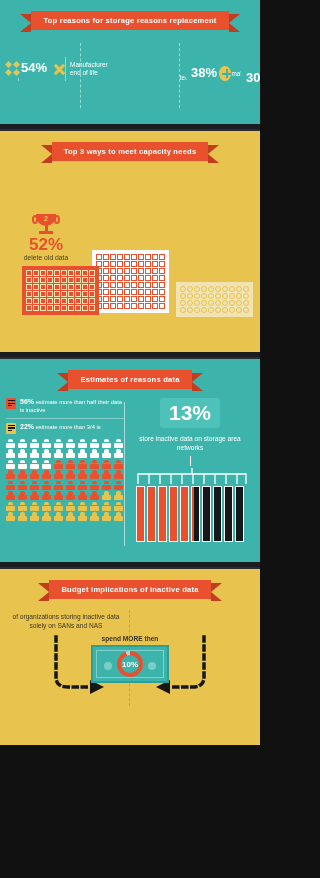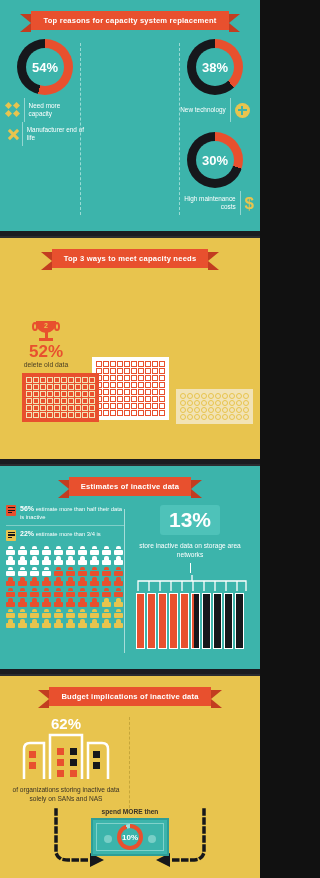--- a/index.html
+++ b/index.html
@@ -80,21 +80,21 @@
   }
   .vdash {
     position: absolute;
     top: 4px; bottom: 10px;
     width: 0;
     border-left: 1px dashed #9adbd4;
   }
   .vdash.l { left: 80px; }
   .vdash.r { right: 80px; }
 
-  .col { width: 78px; display: flex; flex-direction: column; align-items: center; }
+  .col { width: 78px; display: flex; flex-direction: row; align-items: center; }
   .col-mid { width: 96px; display: flex; flex-direction: column; align-items: center; }
 
   .donut {
     position: relative;
     width: 56px; height: 56px;
     border-radius: 50%;
     margin-bottom: 3px;
   }
   .donut .hole {
     position: absolute;
@@ -331,21 +331,21 @@
 </style>
 </head>
 <body>
 
 <div class="page">
 
 
   <div class="section sec-teal">
     <div class="ribbon-wrap">
       <div class="ribbon">
-        <span>Top reasons for capacity system replacement</span>
+        <span>Top reasons for storage reasons replacement</span>
       </div>
     </div>
 
     <div class="s1-body">
       <div class="vdash l"></div>
       <div class="vdash r"></div>
 
       <div class="col">
         <div class="donut" id="donut54" style="background: conic-gradient(rgb(232, 80, 46) 0deg, rgb(232, 80, 46) 194.4deg, rgb(22, 23, 27) 194.4deg, rgb(22, 23, 27) 360deg);">
           <div class="hole">
@@ -615,21 +615,21 @@
           </div>
       </div>
     </div>
   </div>
 
   <div class="sec-divider"></div>
 
   <div class="section sec-teal">
     <div class="ribbon-wrap">
       <div class="ribbon">
-        <span>Estimates of inactive data</span>
+        <span>Estimates of reasons data</span>
       </div>
     </div>
 
     <div class="s3-body">
       <div class="s3-vline"></div>
 
       <div class="s3-left">
         <div class="stat-line">
           <span class="doc-ico" style="background:#e8502e">
               <i></i>
@@ -1013,38 +1013,20 @@
       <div class="ribbon">
         <span>Budget implications of inactive data</span>
       </div>
     </div>
 
     <div class="s4-body">
       <div class="s4-vdash"></div>
       <div class="s4-cols">
 
         <div class="s4-col">
-          <div class="racks62">
-            <svg width="104" height="66" viewBox="0 0 104 66" aria-hidden="true">
-              <path d="M10 64 L10 34 Q10 28 16 28 L30 28 L30 64" stroke="#ffffff" stroke-width="2.5" fill="none"></path>
-              <path d="M36 64 L36 20 L68 20 L68 64" stroke="#ffffff" stroke-width="2.5" fill="none"></path>
-              <path d="M74 64 L74 28 L88 28 Q94 28 94 34 L94 64" stroke="#ffffff" stroke-width="2.5" fill="none"></path>
-              <rect x="15" y="36" width="7" height="7" fill="#e8502e"></rect>
-              <rect x="15" y="47" width="7" height="7" fill="#e8502e"></rect>
-              <rect x="43" y="33" width="7" height="7" fill="#e8502e"></rect>
-              <rect x="43" y="44" width="7" height="7" fill="#e8502e"></rect>
-              <rect x="43" y="55" width="7" height="7" fill="#e8502e"></rect>
-              <rect x="56" y="33" width="7" height="7" fill="#16171b"></rect>
-              <rect x="56" y="44" width="7" height="7" fill="#16171b"></rect>
-              <rect x="56" y="55" width="7" height="7" fill="#e8502e"></rect>
-              <rect x="79" y="36" width="7" height="7" fill="#16171b"></rect>
-              <rect x="79" y="47" width="7" height="7" fill="#16171b"></rect>
-            </svg>
-            <div class="pct">62%</div>
-          </div>
           <div class="s4-cap">of organizations storing inactive data solely on SANs and NAS</div>
         </div>
 
       </div>
 
       <div style="position:relative;height:96px">
         <svg class="arrows-svg" width="248" height="96" viewBox="0 0 248 96" aria-hidden="true">
           <path d="M50 2 L50 42 Q50 52 62 52 L84 52" stroke="#16171b" stroke-width="3.5" fill="none" stroke-dasharray="4,5" stroke-linecap="square"></path>
           <polygon points="84,45 84,59 98,52" fill="#16171b"></polygon>
           <path d="M198 2 L198 42 Q198 52 186 52 L164 52" stroke="#16171b" stroke-width="3.5" fill="none" stroke-dasharray="4,5" stroke-linecap="square"></path>

